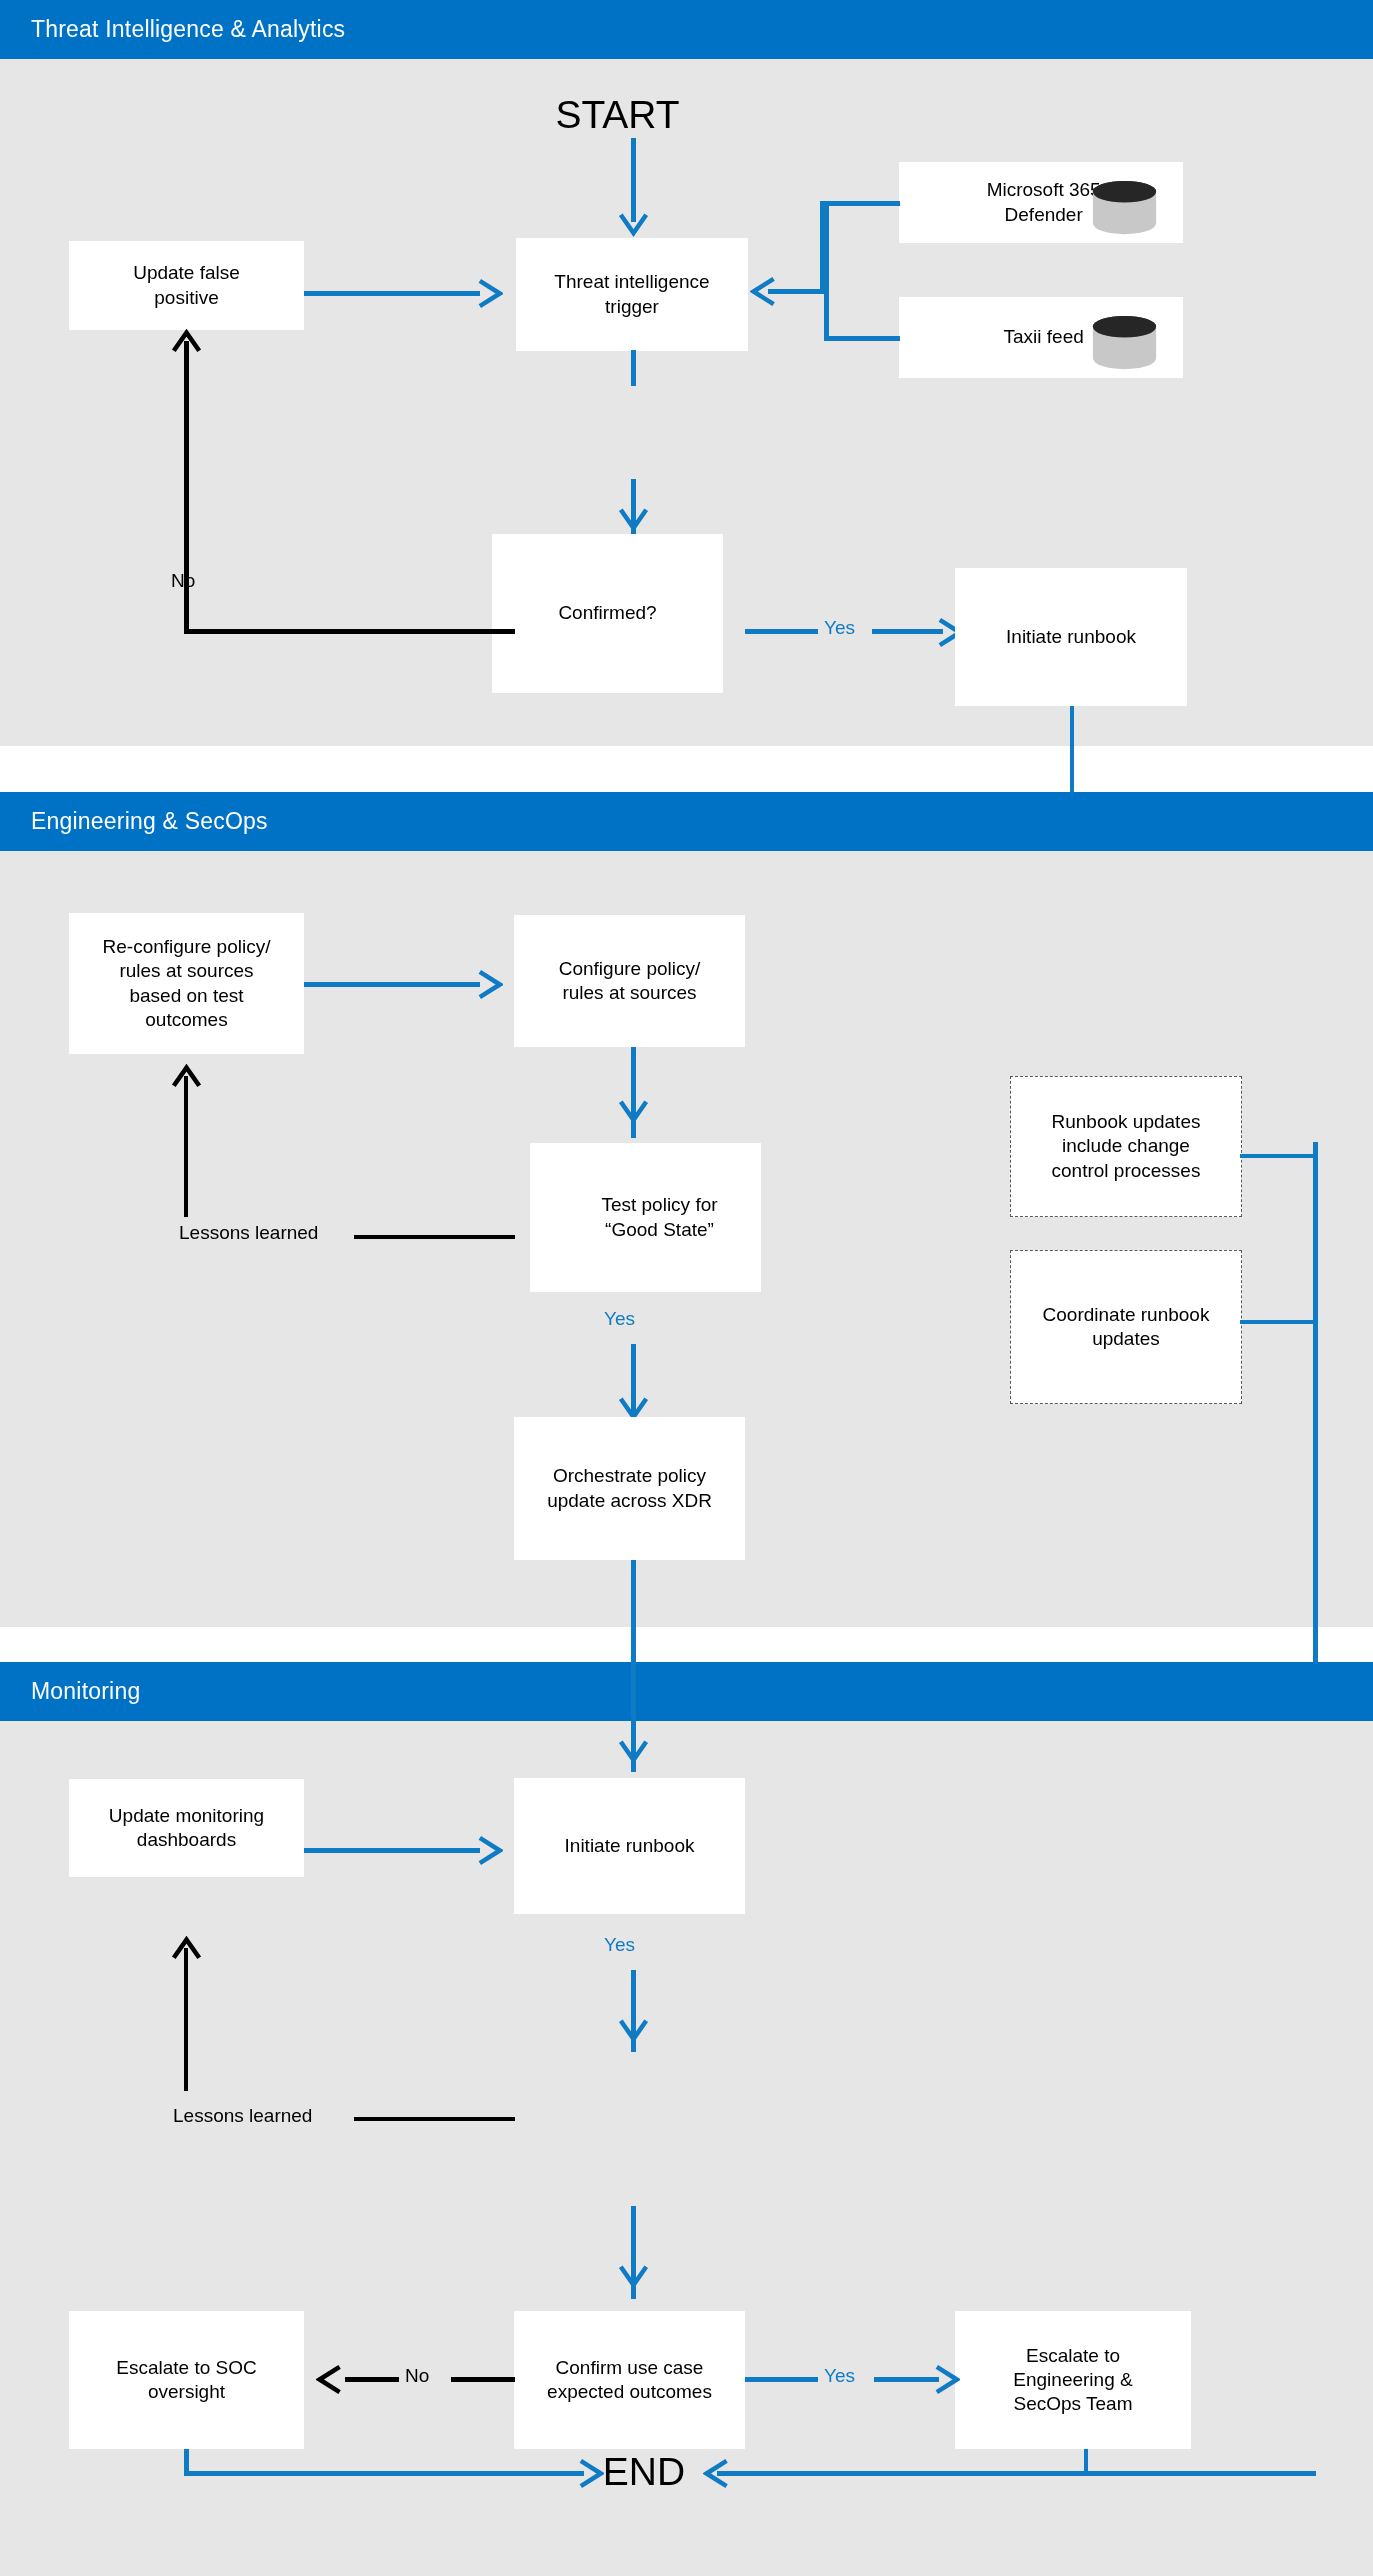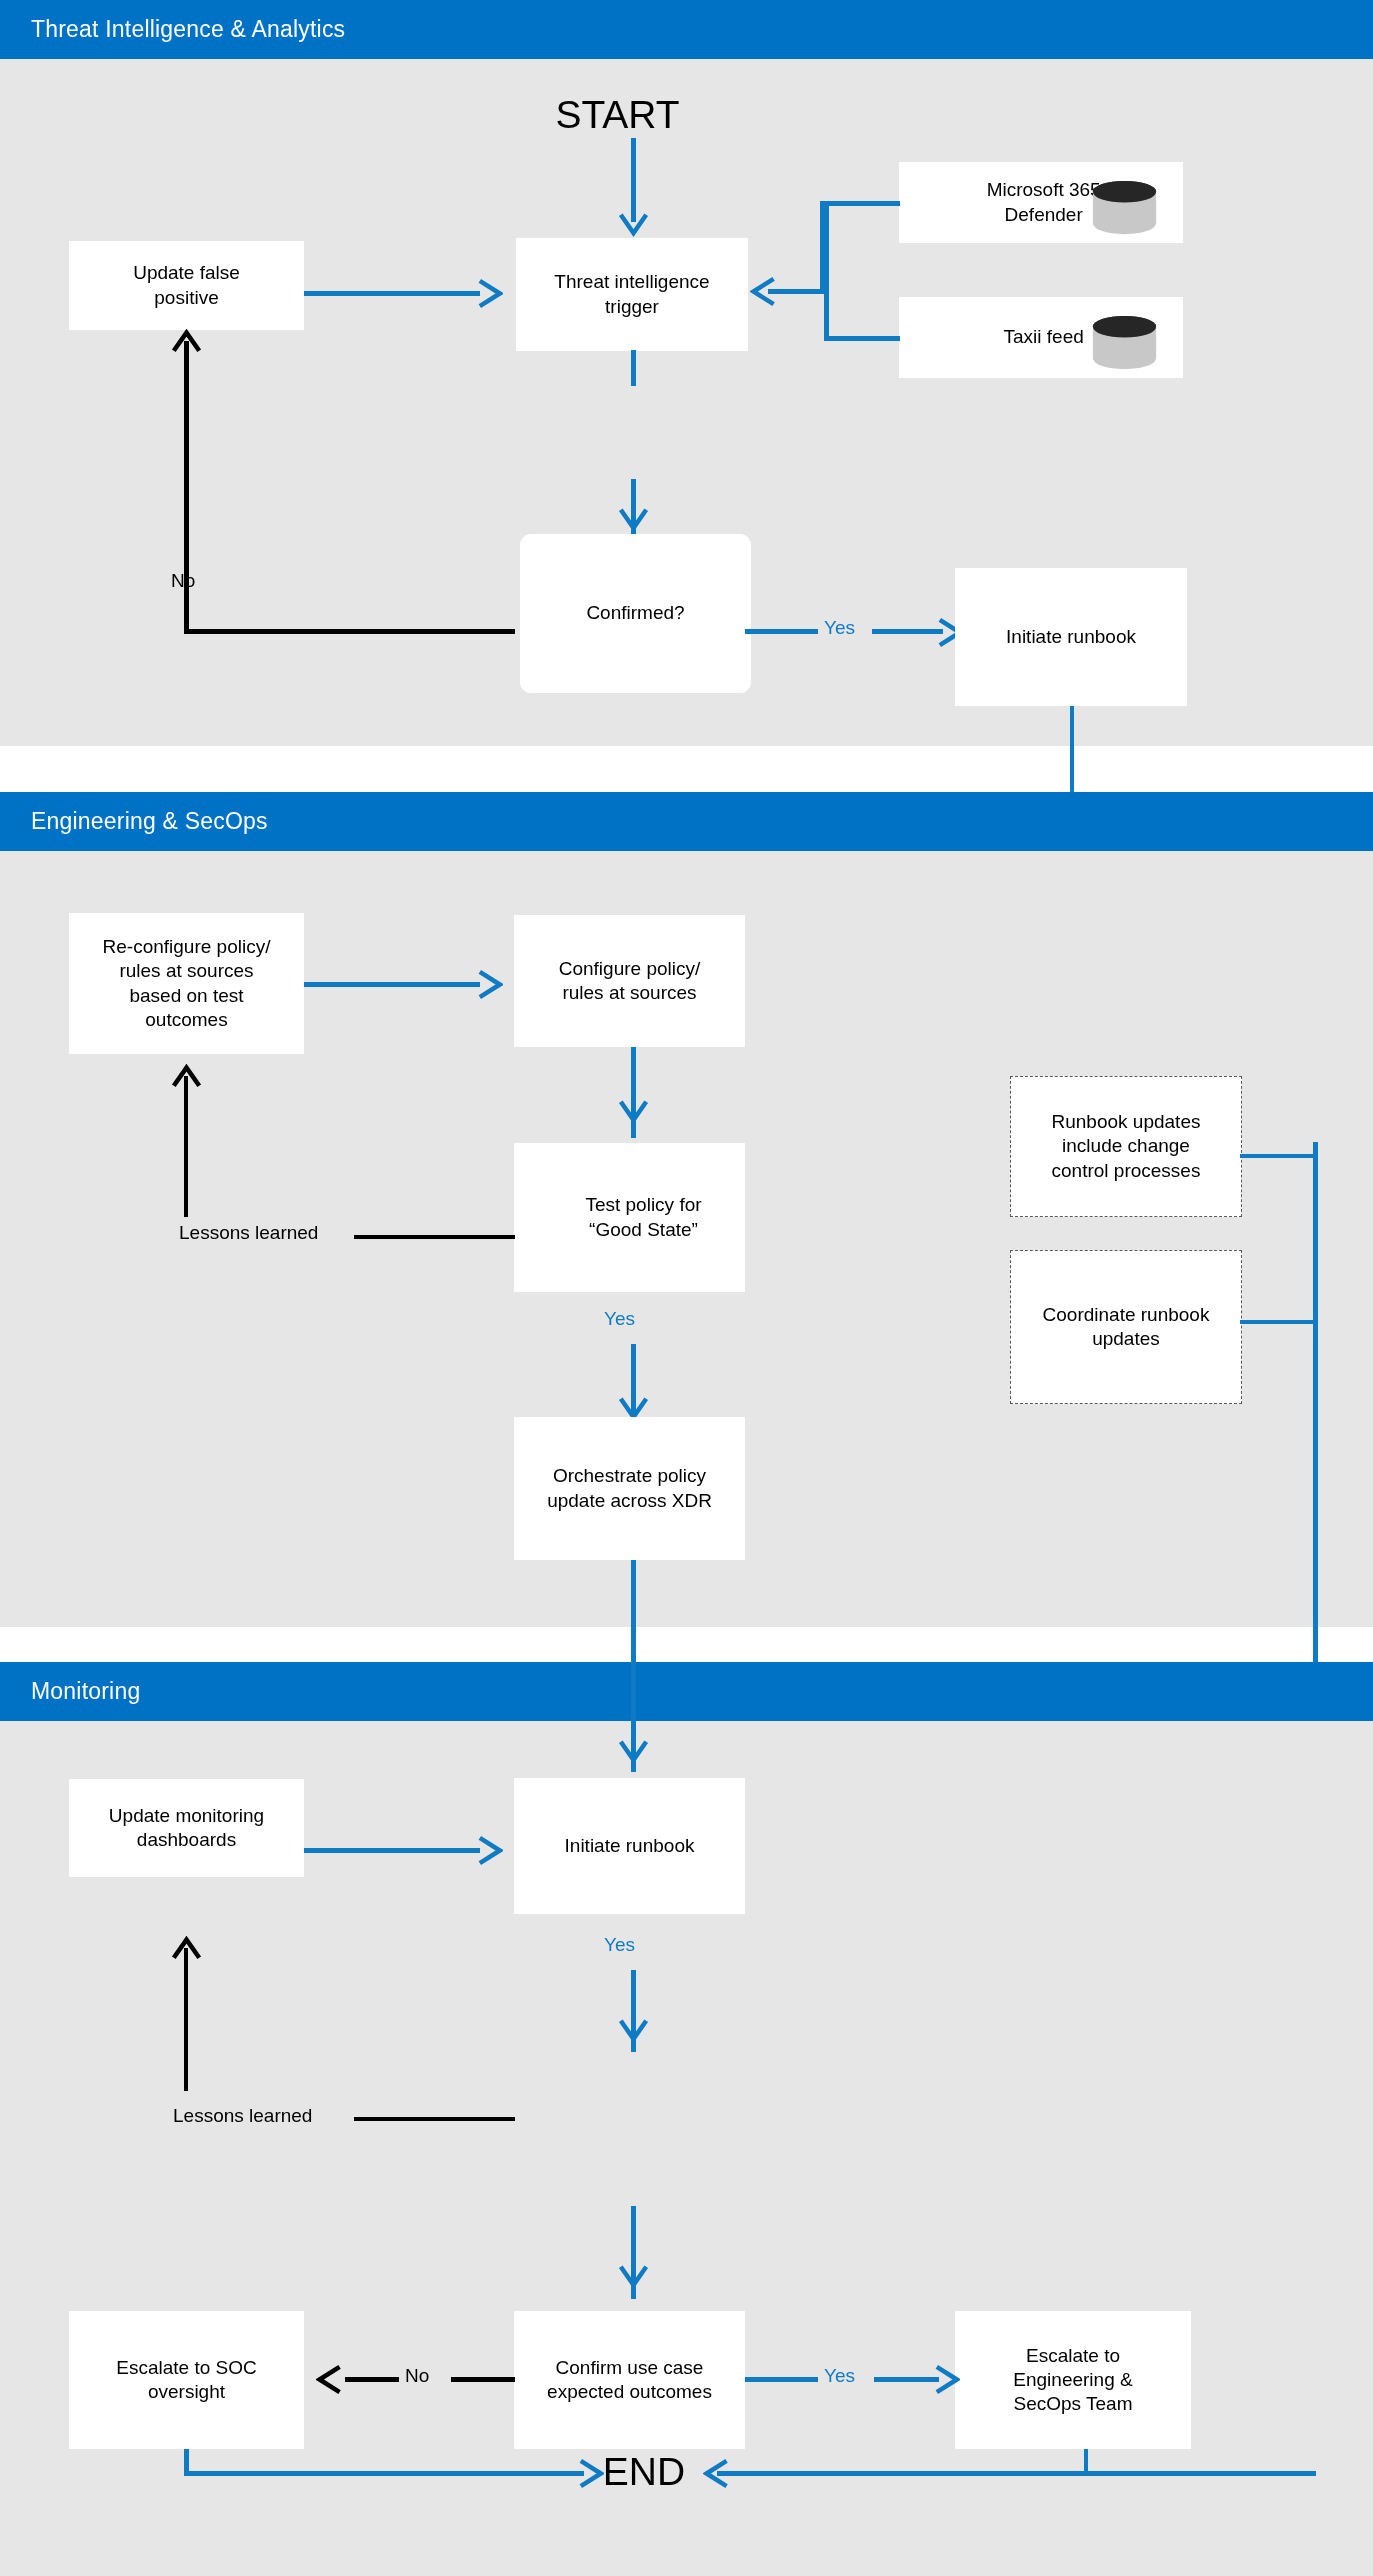--- a/index.html
+++ b/index.html
@@ -108,21 +108,21 @@
   
   <div class="vline blue" style="left:631px;top:350px;width:5.4px;height:36px;"></div>
 
   
   <div class="vline blue" style="left:631px;top:479px;width:5.4px;height:71px;"></div>
   <svg class="arrow" style="left:618px;top:508px;" width="31" height="23.6" viewBox="0 0 34 26">
     <path d="M3 2 L17 22 L31 2" fill="none" stroke="#0F7BC4" stroke-width="5"></path>
   </svg>
 
   
-  <div class="node" style="left:520px;top:534px;width:231px;height:159px;border-radius:11px;">
+  <div class="node" style="left:492px;top:534px;width:231px;height:159px;">
     <div class="txt">Confirmed?</div>
   </div>
 
    Update false positive (black) --&gt;
   <div class="hline black" style="left:184px;top:629px;width:331px;"></div>
   <div class="vline black" style="left:184px;top:341px;height:291px;"></div>
   <svg class="arrow" style="left:171px;top:329px;" width="31" height="23.6" viewBox="0 0 34 26">
     <path d="M3 24 L17 4 L31 24" fill="none" stroke="#000" stroke-width="5"></path>
   </svg>
   <div class="lbl no" style="left:171px;top:570px;">No</div>
@@ -174,21 +174,21 @@
     <path d="M2 3 L24 17 L2 31" fill="none" stroke="#0F7BC4" stroke-width="5"></path>
   </svg>
 
   
   <div class="vline blue" style="left:631px;top:1047px;height:91px;"></div>
   <svg class="arrow" style="left:618px;top:1100px;" width="31" height="23.6" viewBox="0 0 34 26">
     <path d="M3 2 L17 22 L31 2" fill="none" stroke="#0F7BC4" stroke-width="5"></path>
   </svg>
 
   
-  <div class="node" style="left:514px;top:1143px;width:231px;height:149px;padding-left:28px;">
+  <div class="node" style="left:530px;top:1143px;width:231px;height:149px;padding-left:28px;">
     <div class="txt">Test policy for
 “Good State”</div>
   </div>
 
   
   <div class="hline black thin" style="left:354px;top:1235px;width:161px;"></div>
   <div class="lbl no" style="left:179px;top:1222px;">Lessons learned</div>
   <div class="vline black thin" style="left:184px;top:1076px;height:141px;"></div>
   <svg class="arrow" style="left:171px;top:1064px;" width="31" height="23.6" viewBox="0 0 34 26">
     <path d="M3 24 L17 4 L31 24" fill="none" stroke="#000" stroke-width="5"></path>

